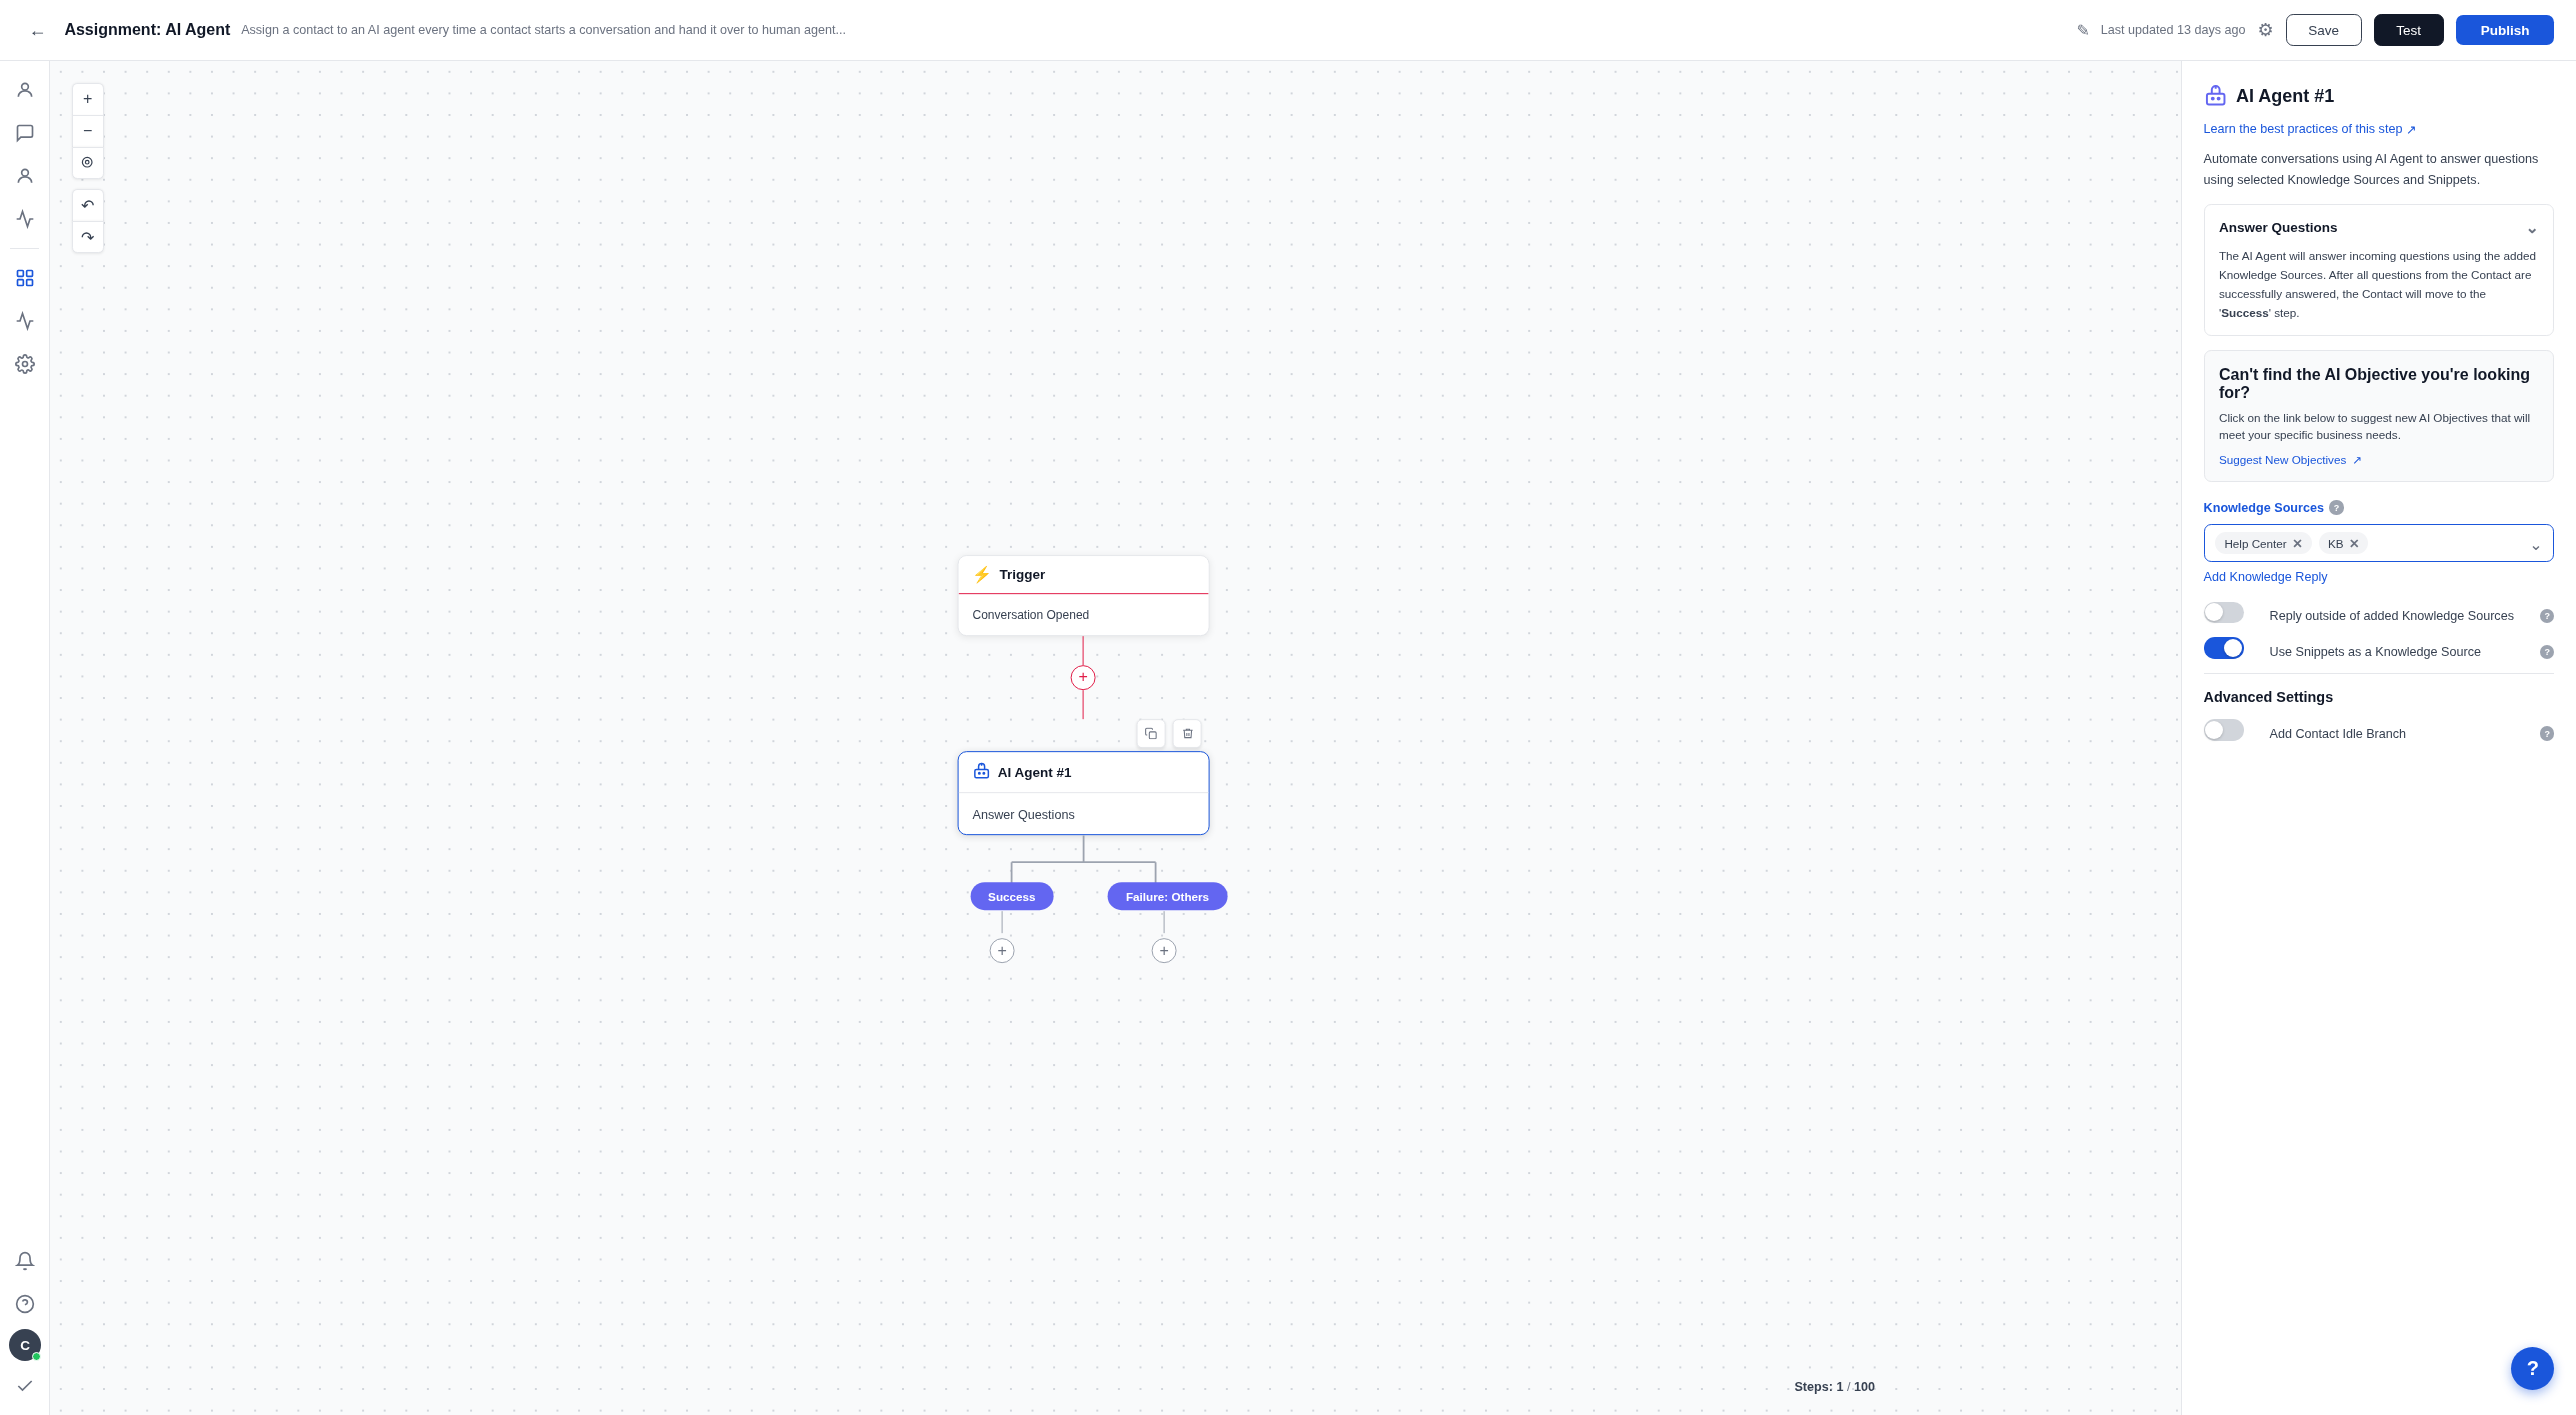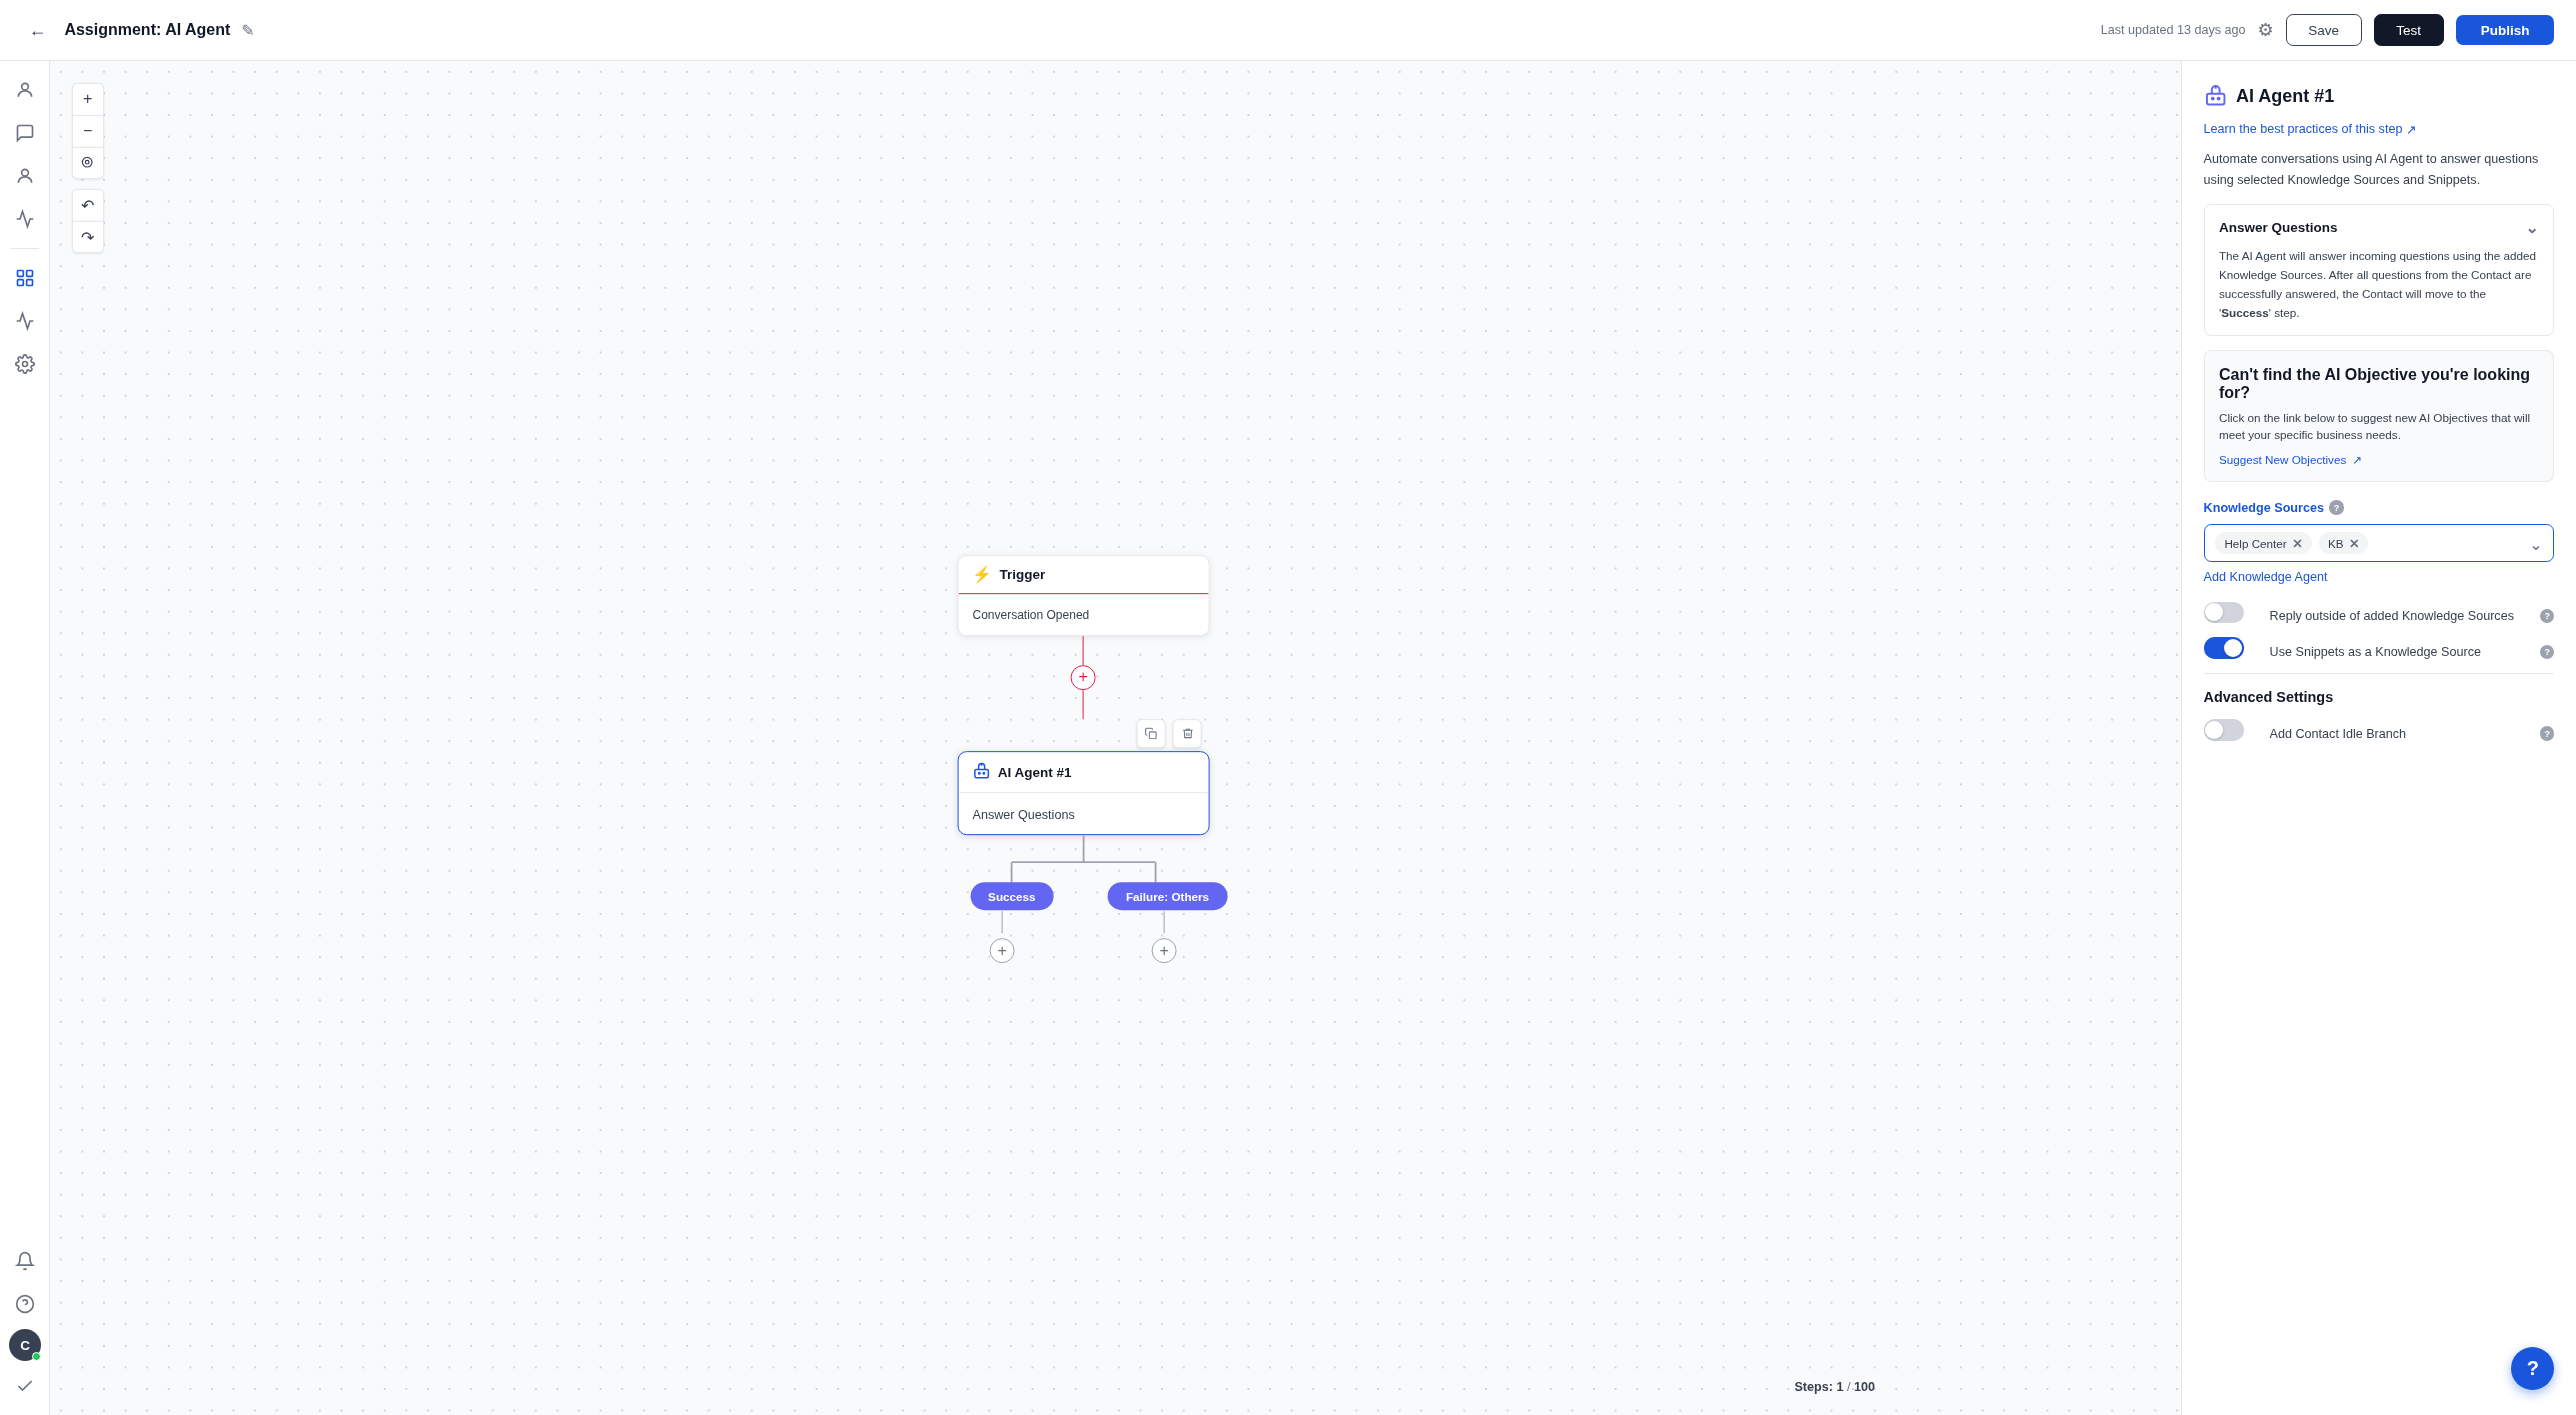--- a/index.html
+++ b/index.html
@@ -498,20 +498,21 @@
       height: 21.6px;
       margin: 0 auto;
     }
   </style>
 </head>
 <body>
 
 <div class="topbar">
   <div class="topbar-back">←</div>
   <span class="topbar-title">Assignment: AI Agent</span>
+  <span class="topbar-subtitle">Assign a contact to an AI agent every time a contact starts a conversation and hand it over to human agent...</span>
   <span class="topbar-edit-icon">✎</span>
   <div class="topbar-right">
     <span class="topbar-updated">Last updated 13 days ago</span>
     <span class="topbar-gear">⚙</span>
     <button class="btn-save">Save</button>
     <button class="btn-test">Test</button>
     <button class="btn-publish">Publish</button>
   </div>
 </div>
 
@@ -718,21 +719,21 @@
         <span class="tag-remove">✕</span>
       </div>
       <div class="tag">
         <span>KB</span>
         <span class="tag-remove">✕</span>
       </div>
       <span class="tags-chevron">⌄</span>
     </div>
 
     <a class="add-source-link">
-      <span>Add Knowledge Agent</span>
+      <span>Add Knowledge Reply</span>
     </a>
 
     <div class="toggle-row">
       <div class="toggle off">
         <div class="toggle-knob"></div>
       </div>
       <span class="toggle-label">Reply outside of added Knowledge Sources</span>
       <div class="toggle-qmark">?</div>
     </div>
 

